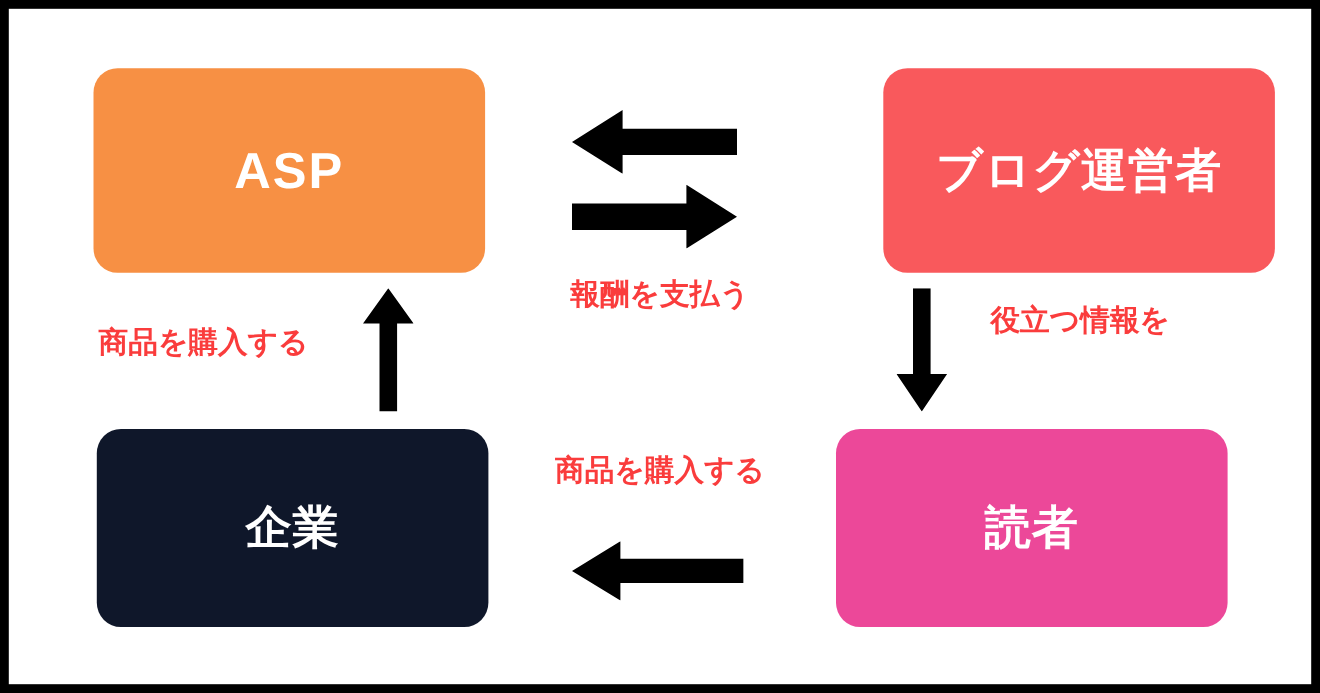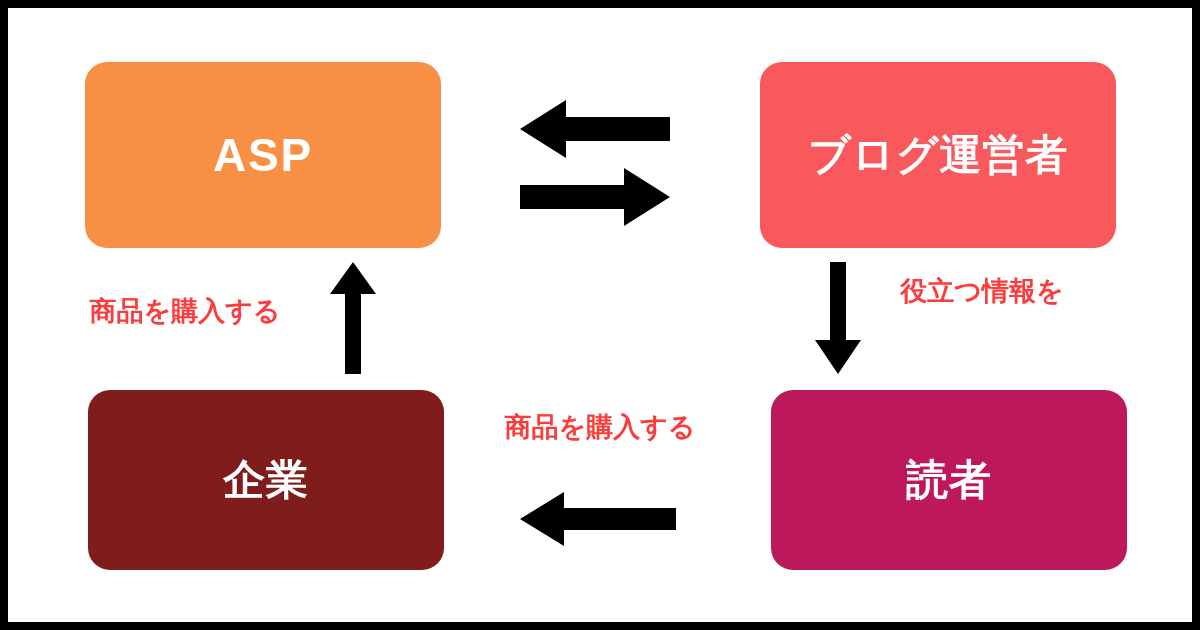--- a/index.html
+++ b/index.html
@@ -72,29 +72,29 @@
 <body style="background: rgb(0, 0, 0);">
 
 <div class="frame" style="background: rgb(255, 255, 255);"></div>
 
 <div class="canvas">
 
   <div class="node node-asp" style="background: rgb(247, 144, 68);">
     <span>ASP</span>
   </div>
 
-  <div class="node node-blogger" style="background: rgb(249, 89, 92);">
+  <div class="node node-blogger" style="background: rgb(249, 89, 92); margin-left: 43px;">
     <span>ブログ運営者</span>
   </div>
 
-  <div class="node node-company" style="background: #7f1d1d;">
+  <div class="node node-company" style="background: #0f172a;">
     <span>企業</span>
   </div>
 
-  <div class="node node-reader" style="background: #be185d; margin-left: 11px;">
+  <div class="node node-reader" style="background: #ec4899;">
     <span>読者</span>
   </div>
 
   <div class="arrow arrow-asp-left">
     <svg viewBox="0 0 150 58" width="150" height="58" aria-hidden="true">
       <polygon points="0,29 46,0 46,17 150,17 150,41 46,41 46,58" fill="#000000"></polygon>
     </svg>
   </div>
 
   <div class="arrow arrow-asp-right">
@@ -115,20 +115,21 @@
     </svg>
   </div>
 
   <div class="arrow arrow-reader-left">
     <svg viewBox="0 0 156 54" width="156" height="54" aria-hidden="true">
       <polygon points="0,27 44,0 44,16 156,16 156,38 44,38 44,54" fill="#000000"></polygon>
     </svg>
   </div>
 
 
+  <div class="label label-reward" style="color: rgb(250, 60, 60);">報酬を支払う</div>
 
   <div class="label label-adfee" style="color: rgb(250, 60, 60);">商品を購入する</div>
 
   <div class="label label-publish" style="color: rgb(250, 60, 60);">
     <div>役立つ情報を</div>
   </div>
 
   <div class="label label-purchase" style="color: rgb(250, 60, 60);">商品を購入する</div>
 
 </div>

